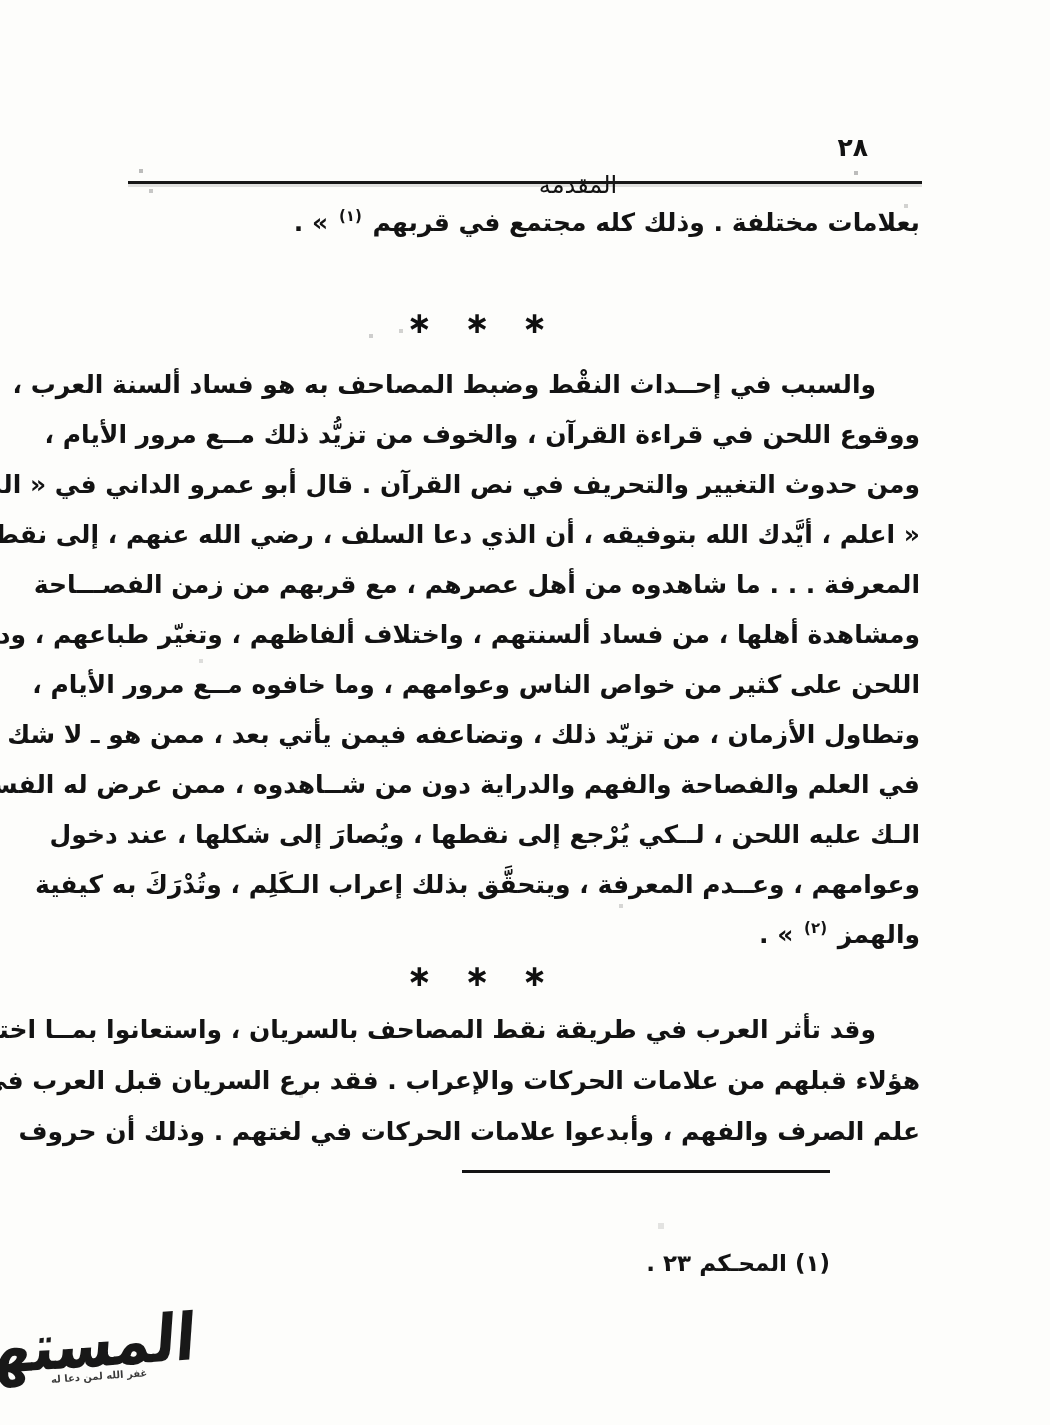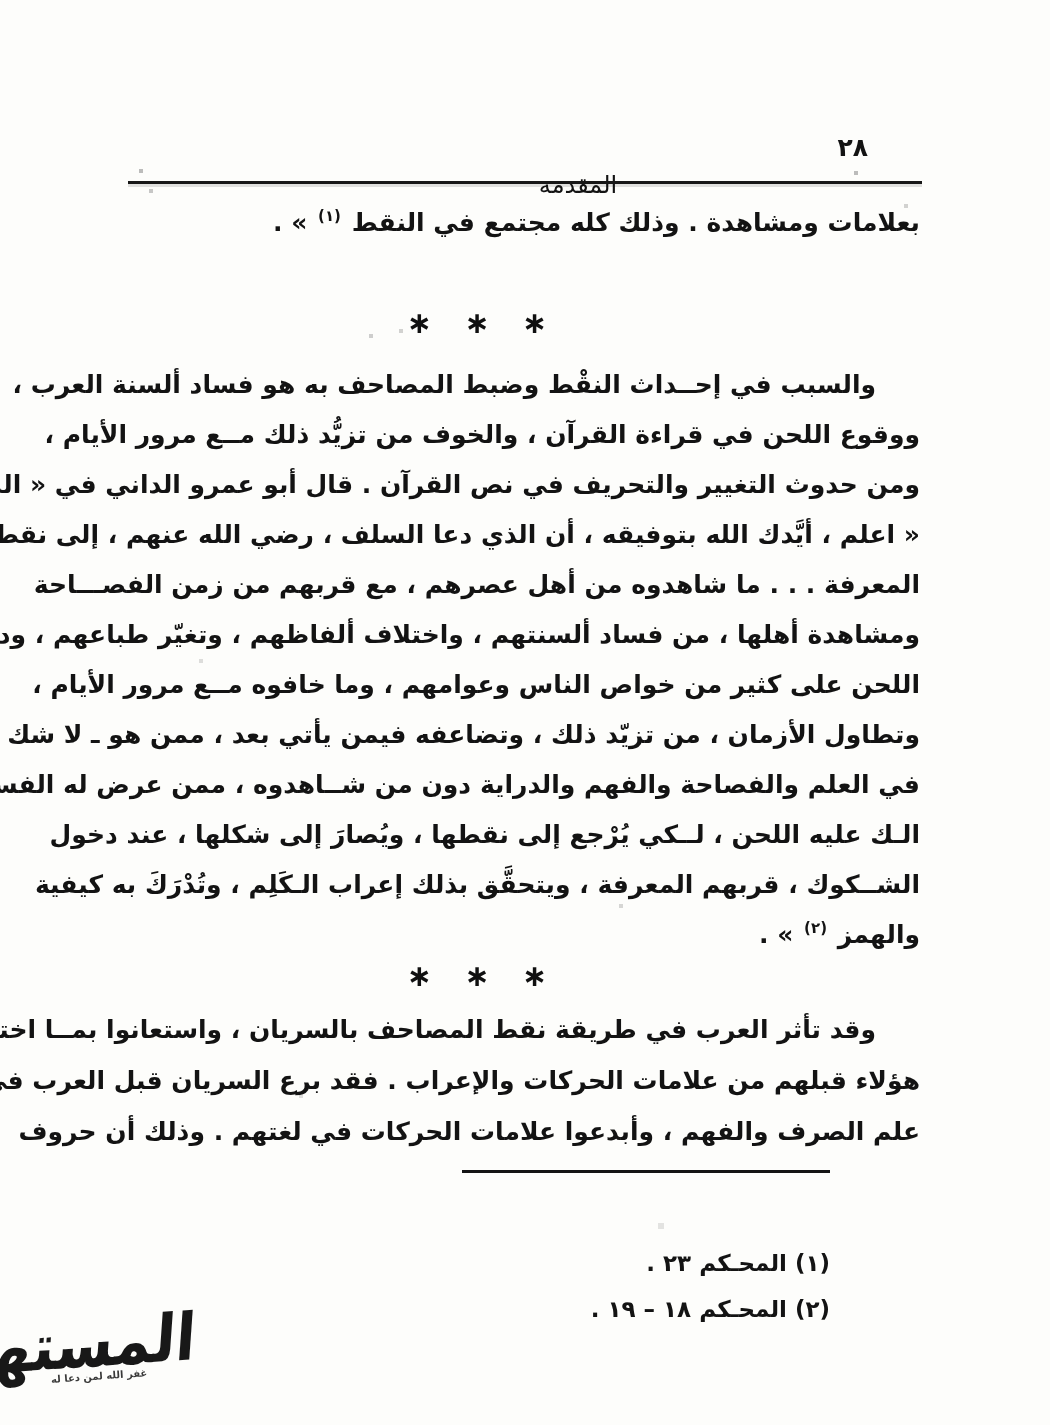--- a/index.html
+++ b/index.html
@@ -108,52 +108,51 @@
 
 <div class="page">
 
   <div class="specks"></div>
 
   <div class="header-title">المقدمة</div>
   <div class="page-number">٢٨</div>
   <div class="header-rule"></div>
 
   <div class="para para1">
-    <div class="line end"><span>بعلامات ومشاهدة . وذلك كله مجتمع في النقط </span><sup class="fnref">(١)</sup><span> » .</span></div>
+    <div class="line end"><span>بعلامات مختلفة . وذلك كله مجتمع في قربهم </span><sup class="fnref">(١)</sup><span> » .</span></div>
   </div>
 
   <div class="separator sep1">∗ ∗ ∗</div>
 
   <div class="para para2">
     <div class="line first">والسبب في إحــداث النقْط وضبط المصاحف به هو فساد ألسنة العرب ،</div>
     <div class="line">ووقوع اللحن في قراءة القرآن ، والخوف من تزيُّد ذلك مــع مرور الأيام ،</div>
     <div class="line">ومن حدوث التغيير والتحريف في نص القرآن . قال أبو عمرو الداني في « المحـكم » :</div>
     <div class="line">« اعلم ، أيَّدك الله بتوفيقه ، أن الذي دعا السلف ، رضي الله عنهم ، إلى نقط</div>
     <div class="line">المعرفة . . . ما شاهدوه من أهل عصرهم ، مع قربهم من زمن الفصـــاحة</div>
     <div class="line">ومشاهدة أهلها ، من فساد ألسنتهم ، واختلاف ألفاظهم ، وتغيّر طباعهم ، ودخول</div>
     <div class="line">اللحن على كثير من خواص الناس وعوامهم ، وما خافوه مــع مرور الأيام ،</div>
     <div class="line">وتطاول الأزمان ، من تزيّد ذلك ، وتضاعفه فيمن يأتي بعد ، ممن هو ـ لا شك ـ</div>
     <div class="line">في العلم والفصاحة والفهم والدراية دون من شــاهدوه ، ممن عرض له الفساد ،</div>
     <div class="line">الـك عليه اللحن ، لــكي يُرْجع إلى نقطها ، ويُصارَ إلى شكلها ، عند دخول</div>
-    <div class="line">الشــكوك ، قربهم المعرفة ، ويتحقَّق بذلك إعراب الـكَلِم ، وتُدْرَكَ به كيفية</div>
+    <div class="line">وعوامهم ، وعــدم المعرفة ، ويتحقَّق بذلك إعراب الـكَلِم ، وتُدْرَكَ به كيفية</div>
     <div class="line end"><span>والهمز </span><sup class="fnref">(٢)</sup><span> » .</span></div>
   </div>
 
   <div class="separator sep2">∗ ∗ ∗</div>
 
   <div class="para para3">
     <div class="line first">وقد تأثر العرب في طريقة نقط المصاحف بالسريان ، واستعانوا بمــا اخترعه</div>
     <div class="line">هؤلاء قبلهم من علامات الحركات والإعراب . فقد برع السريان قبل العرب في</div>
     <div class="line">علم الصرف والفهم ، وأبدعوا علامات الحركات في لغتهم . وذلك أن حروف</div>
   </div>
 
   <div class="footnote-rule"></div>
   <div class="footnotes">
     <div class="fn-line"><span class="fn-label">(١)</span><span>المحـكم ٢٣ .</span></div>
-    <div class="fn-line"><span class="fn-label">(٢)</span><span>المحـكم ١٨ – ١٩ .</span></div>
   </div>
 
   <div class="watermark">
     <div class="wm-main">المستهم</div>
     <div class="wm-caption">غفر الله لمن دعا له</div>
   </div>
 
 </div>
 
 </body></html>

